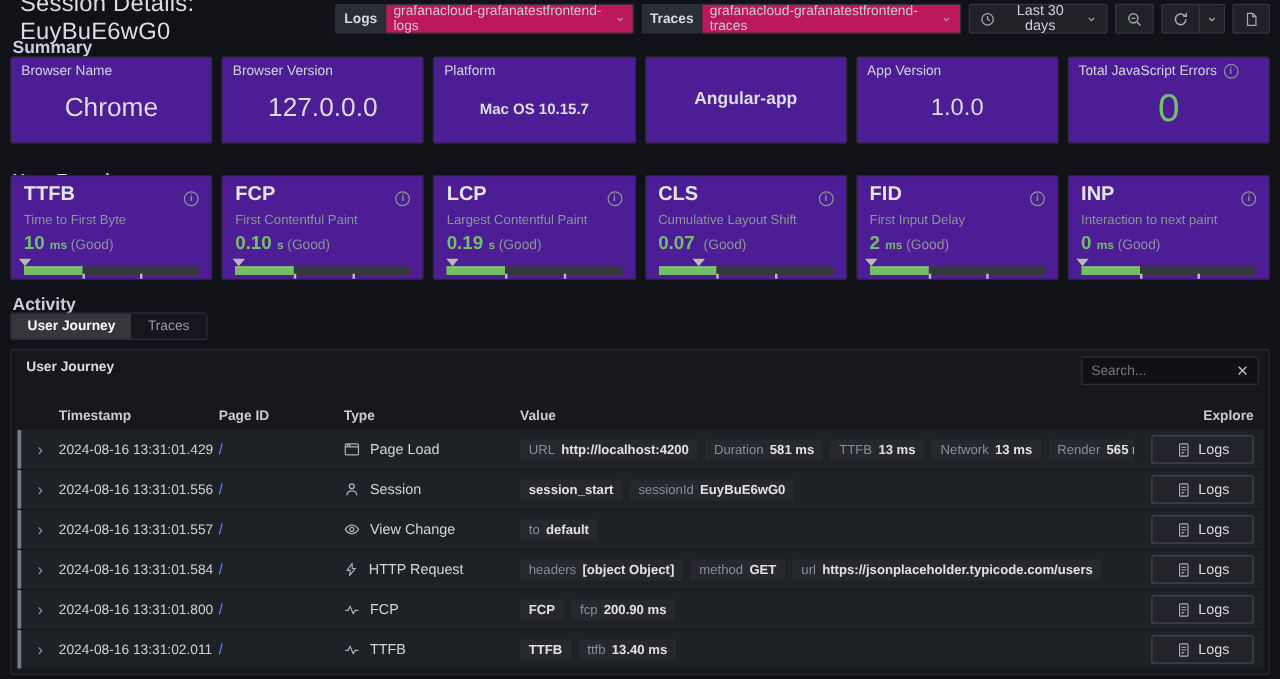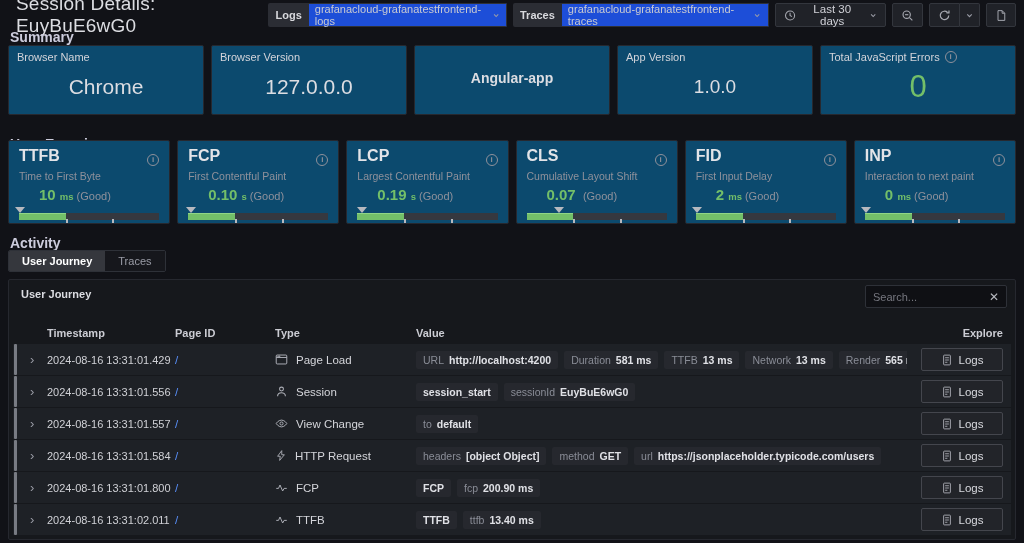--- a/index.html
+++ b/index.html
@@ -6,58 +6,58 @@
   html,body { background:#0b0c0e; }
   body { font-family:"Liberation Sans","DejaVu Sans",sans-serif; }
   .page { position:relative; width:1024px; height:543px; background:#111217; color:#d8d9dd; overflow:hidden; }
 
   
   .hdr { position:absolute; top:0; left:8px; right:0; height:30px; display:flex; align-items:center; padding:0 8px; }
   .hdr h1 { font-size:19px; font-weight:500; color:#dcdde2; letter-spacing:.2px; }
   .hdr-controls { margin-left:auto; display:flex; align-items:stretch; gap:6px; height:24px; }
   .picker { display:flex; align-items:stretch; font-size:11px; border-radius:2px; overflow:hidden; cursor:pointer; }
   .picker-label { background:#2b2d34; color:#d8d9dd; font-weight:600; padding:0 7px; display:flex; align-items:center; }
-  .picker-value { background:#1d4ed8; border:1px solid #2e3138; border-left:none; color:#c9cad1; padding:0 6px; display:flex; align-items:center; gap:5px; }
+  .picker-value { background:#be185d; border:1px solid #2e3138; border-left:none; color:#c9cad1; padding:0 6px; display:flex; align-items:center; gap:5px; }
   .tbtn { display:flex; align-items:center; gap:6px; background:#202228; border:1px solid #33363d; border-radius:2px; color:#d0d1d7; font-size:11.5px; font-weight:500; padding:0 8px; cursor:pointer; }
   .tbtn svg { display:block; }
   .split { display:flex; align-items:stretch; }
   .split .tbtn:first-child { border-radius:2px 0 0 2px; }
   .split .tbtn:last-child { border-radius:0 2px 2px 0; border-left:none; padding:0 5px; }
   .icon-dim { color:#a6a8b0; }
 
   
   .section-label { position:absolute; left:10px; font-size:14px; font-weight:700; color:#ccccdc; }
   #lbl-summary { top:29px; }
   #lbl-ux { top:136px; }
   #lbl-activity { top:235px; }
 
   
   .cards { position:absolute; left:8px; right:8px; display:flex; gap:7px; }
   #summary-cards { top:45px; height:70px; }
   #ux-cards { top:140px; height:84px; }
-  .card { flex:1 1 0; background:#0c4a6e; border:1px solid #26282f; border-radius:2px; position:relative; overflow:hidden; }
+  .card { flex:1 1 0; background:#4c1d95; border:1px solid #26282f; border-radius:2px; position:relative; overflow:hidden; }
 
   
   .sum-card { display:flex; flex-direction:column; }
   .sum-label { padding:5px 8px 0 8px; font-size:11px; font-weight:500; color:#d3d4da; display:flex; align-items:center; gap:5px; white-space:nowrap; }
   .sum-value { flex:1; display:flex; align-items:center; justify-content:center; padding-bottom:4px; color:#dcdde2; }
   .size-xl { font-size:21px; font-weight:500; }
   .size-lg { font-size:19px; font-weight:500; }
   .size-md { font-size:14px; font-weight:600; }
   .size-sm { font-size:12px; font-weight:700; }
   .size-xxl { font-size:31px; font-weight:500; }
 
   
   .ux-card { padding:7px 10px 4px 10px; }
   .ux-head { display:flex; align-items:flex-start; }
   .ux-title { font-size:16px; font-weight:700; color:#e3e4e8; line-height:16px; }
   .ux-help { margin-left:auto; color:#8f919b; }
   .ux-sub { font-size:10.5px; color:#8f919b; margin-top:4px; white-space:nowrap; }
   .ux-valrow { margin-top:4px; font-size:11px; color:#8f919b; }
-  .ux-val { font-size:15px; font-weight:700; color:#73bf69;margin-left:20px; }
+  .ux-val { font-size:15px; font-weight:700; color:#73bf69; }
   .ux-unit { font-size:9.5px; font-weight:700; color:#73bf69; margin-right:3px; }
   .gauge { position:relative; margin-top:10px; height:26px; }
   .gauge-bar { position:relative; height:7px; background:#35383f; overflow:hidden; }
   .gauge-fill { position:absolute; left:0; top:0; bottom:0; width:33.4%; background:#73bf69; border-top:1px solid #90d586; }
   .gauge-marker { position:absolute; top:-6px; width:0; height:0; border-left:5px solid transparent; border-right:5px solid transparent; border-top:6px solid #b7b9bf; }
   .gauge-tick { position:absolute; top:6px; width:2px; height:8px; background:#b7b9bf; }
 
   
   .tabs { position:absolute; top:250px; left:8px; display:inline-flex; border:1px solid #2e3138; border-radius:2px; overflow:hidden; height:22px; }
   .tab { display:flex; align-items:center; padding:0 13px; font-size:11px; color:#9a9ca6; background:#16171c; cursor:pointer; }
@@ -161,20 +161,24 @@
   <div class="cards" id="summary-cards">
       <div class="card sum-card">
         <div class="sum-label">Browser Name</div>
         <div class="sum-value size-xl">Chrome</div>
       </div>
       <div class="card sum-card">
         <div class="sum-label">Browser Version</div>
         <div class="sum-value size-xl">127.0.0.0</div>
       </div>
       <div class="card sum-card">
+        <div class="sum-label">Platform</div>
+        <div class="sum-value size-sm">Mac OS 10.15.7</div>
+      </div>
+      <div class="card sum-card">
         <div class="sum-value size-md">Angular-app</div>
       </div>
       <div class="card sum-card">
         <div class="sum-label">App Version</div>
         <div class="sum-value size-lg">1.0.0</div>
       </div>
       <div class="card sum-card">
         <div class="sum-label">Total JavaScript Errors<span class="info-circ">i</span></div>
         <div class="sum-value size-xxl" style="color: rgb(115, 191, 105);">0</div>
       </div>

